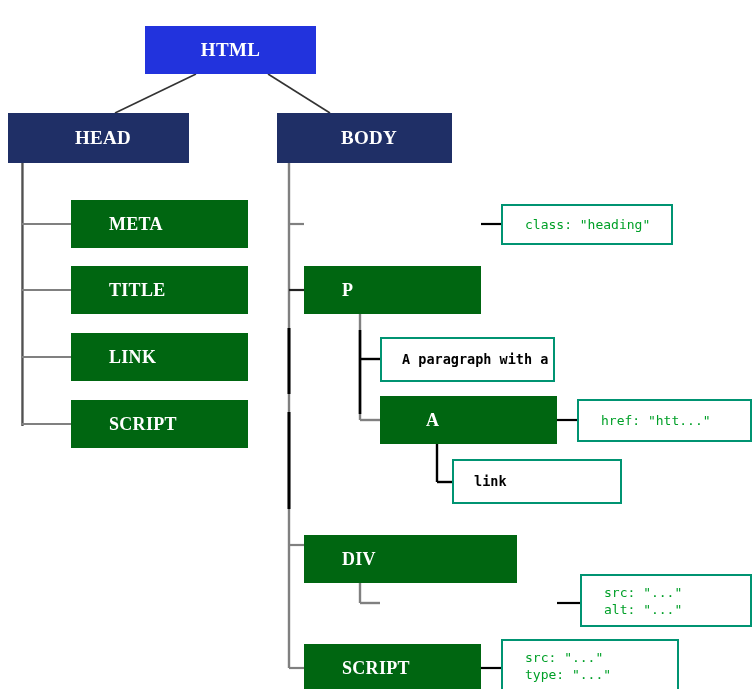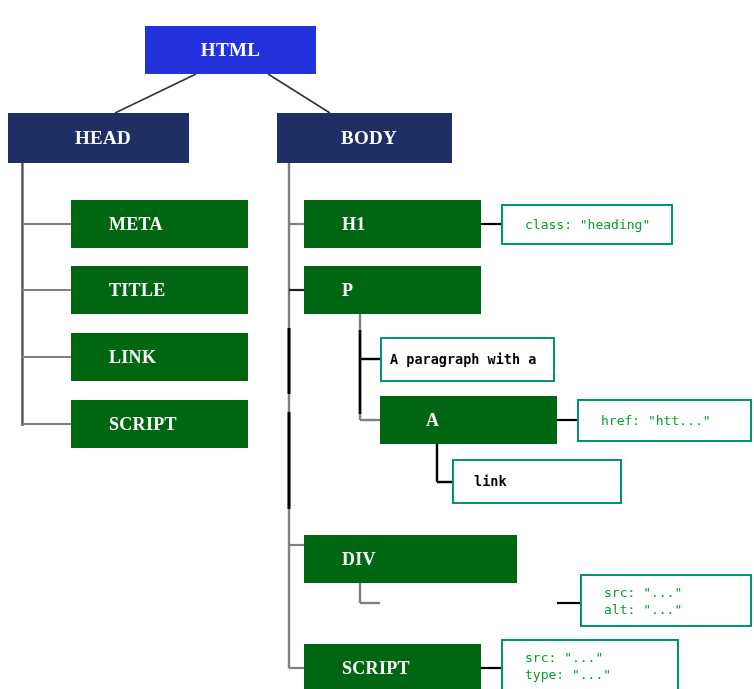--- a/index.html
+++ b/index.html
@@ -64,21 +64,21 @@
     font-family: "DejaVu Sans Mono", monospace;
     font-size: 13px;
     line-height: 17px;
     color: #00a028;
     white-space: pre;
     padding-left: 22px;
   }
   .attrbox.textnode {
     color: #000000;
     font-weight: bold;
-    padding-left: 8px;
+    padding-left: 20px;
     font-size: 13.5px;
   }
   .attrbox.textnode.link {
     padding-left: 20px;
   }
   .attrbox .lines {
     display: block;
   }
 </style>
 </head>
@@ -151,23 +151,20 @@
   </div>
 
   <div class="node element" style="left:71px; top:321px; width:177px; height:48px;">
     <span>LINK</span>
   </div>
 
   <div class="node element" style="left:71px; top:388px; width:177px; height:48px;">
     <span>SCRIPT</span>
   </div>
 
-  <div class="node element" style="left:304px; top:188px; width:177px; height:48px;">
-    <span>H1</span>
-  </div>
 
   <div class="node element" style="left:304px; top:254px; width:177px; height:48px;">
     <span>P</span>
   </div>
 
   <div class="node element indent2" style="left:380px; top:384px; width:177px; height:48px;">
     <span>A</span>
   </div>
 
   <div class="node element" style="left:304px; top:523px; width:213px; height:48px;">

